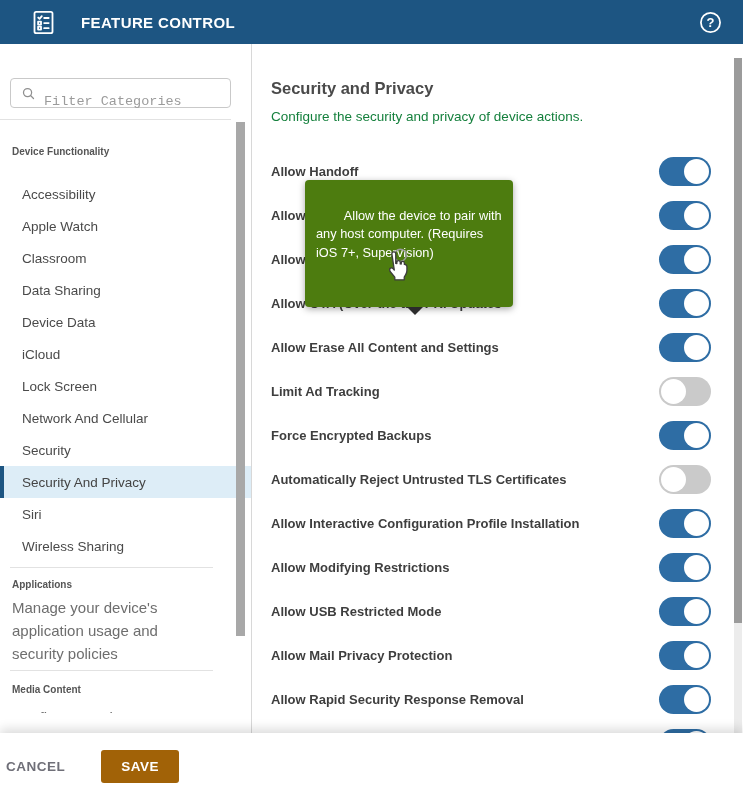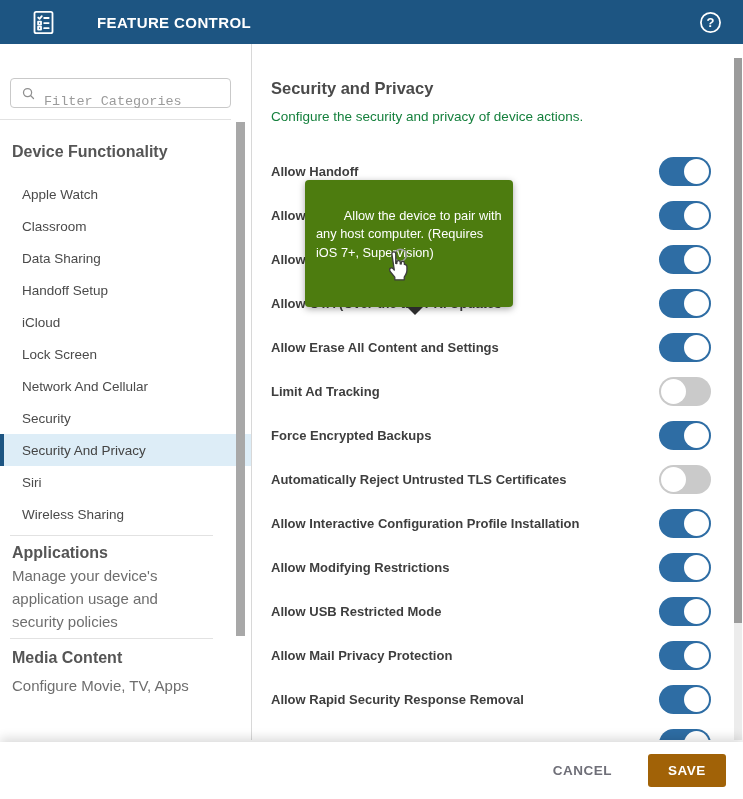--- a/index.html
+++ b/index.html
@@ -3,39 +3,39 @@
 <meta charset="utf-8">
 <style>
   html,body{margin:0;padding:0;background:#fff;}
   .app{position:relative;width:743px;height:799px;background:#fff;overflow:hidden;
        font-family:"Liberation Sans",sans-serif;-webkit-font-smoothing:antialiased;}
 
   
   .header{position:absolute;top:0;left:0;right:0;height:44px;background:#1d5582;
           display:flex;align-items:center;z-index:6;}
   .header .app-icon{margin-left:30px;display:flex;}
-  .header .title{color:#fff;font-weight:bold;font-size:15px;letter-spacing:.4px;margin-left:40px;}
+  .header .title{color:#fff;font-weight:bold;font-size:15px;letter-spacing:.4px;margin-left:24px;}
   .header .help{margin-left:auto;margin-right:20px;display:flex;cursor:pointer;}
 
   
   .body{position:absolute;top:44px;left:0;width:743px;height:696px;overflow:hidden;background:#fff;}
 
   
   .sidebar{position:absolute;top:0;left:0;width:252px;height:696px;border-right:1px solid #d8d8d8;box-sizing:border-box;}
   .sidebar-viewport{position:absolute;top:0;left:0;width:251px;height:669px;overflow:hidden;}
   .search-box{margin:34px 20px 0 10px;height:30px;border:1px solid #c9c9c9;border-radius:4px;
               display:flex;align-items:center;box-sizing:border-box;background:#fff;}
   .search-box svg{margin:0 8px 0 10px;flex:none;}
   .search-box input{border:none;outline:none;flex:1;min-width:0;font-size:13.5px;color:#b91c1c;
                     background:transparent;padding:0;font-family:Liberation Mono, monospace;margin-top:16px;}
   .search-box input::placeholder{color:#9b9b9b;}
   .divider{border-top:1px solid #e2e2e2;height:0;}
   .divider.full{margin:11px 20px 0 0;}
   .divider.inset{margin:5px 38px 0 10px;}
-  .section-title{font-size:16px;font-weight:bold;color:#555;margin:8px 10px 0 12px;line-height:18px;}
+  .section-title{font-size:10px;font-weight:bold;color:#555;margin:8px 10px 0 12px;line-height:18px;}
   .section-title.first{margin-top:23px;}
   .section-title.mc{margin-top:10px;}
   .section-desc{font-size:15px;color:#6e6e6e;line-height:23px;margin:2px 28px 0 12px;white-space:pre-line;}
   .section-desc.mc{margin-top:7px;}
   .nav{margin-top:17px;}
   .nav-item{height:32px;display:flex;align-items:center;padding-left:22px;font-size:13.5px;
             color:#4a4a4a;cursor:pointer;}
   .nav-item.selected{background:#ddedf7;border-left:4px solid #1d5582;padding-left:18px;color:#444;}
   .sb-scrollbar{position:absolute;left:236px;top:78px;width:9px;height:514px;background:#a8a8a8;}
 
@@ -60,22 +60,22 @@
   .tooltip-arrow{position:absolute;left:102px;bottom:-8px;width:0;height:0;
                  border-left:8px solid transparent;border-right:8px solid transparent;
                  border-top:8px solid #2b2b2b;}
   .hand-cursor{position:absolute;left:128px;top:204px;z-index:11;}
 
   
   .main-scroll-track{position:absolute;right:1px;top:14px;width:8px;height:682px;background:#ececec;}
   .main-scroll-thumb{position:absolute;top:0;left:0;width:8px;height:565px;background:#9b9b9b;cursor:pointer;}
 
   
-  .footer{position:absolute;left:0;bottom:0;width:743px;height:57px;background:#fff;z-index:8;
-          box-shadow:0 -4px 10px rgba(0,0,0,.14);display:flex;align-items:center;justify-content:flex-end;}
+  .footer{position:absolute;left:0;bottom:0;width:743px;height:66px;background:#fff;z-index:8;
+          box-shadow:0 -4px 10px rgba(0,0,0,.14);display:flex;align-items:center;justify-content:flex-start;}
   .cancel-btn{background:none;border:none;color:#6f6f78;font-weight:bold;font-size:13.5px;
               letter-spacing:.5px;margin-right:30px;cursor:pointer;font-family:inherit;}
   .save-btn{width:78px;height:33px;background:#a16207;border:none;border-radius:3px;color:#fff;
             font-weight:bold;font-size:13.5px;letter-spacing:.5px;margin-right:17px;cursor:pointer;
             font-family:inherit;}
 </style>
 </head>
 <body>
 
 <div class="app">
@@ -111,30 +111,33 @@
             <line x1="15.3" y1="15.3" x2="20" y2="20"></line>
           </svg>
           <input type="text" placeholder="Filter Categories" style="">
         </div>
         <div class="divider full"></div>
 
         <div class="section-title first">Device Functionality</div>
 
         <nav class="nav">
             <div class="nav-item">
+    <span class="nav-label">Accessibility</span>
+  </div>
+            <div class="nav-item">
     <span class="nav-label">Apple Watch</span>
   </div>
             <div class="nav-item">
     <span class="nav-label">Classroom</span>
   </div>
             <div class="nav-item">
     <span class="nav-label">Data Sharing</span>
   </div>
             <div class="nav-item">
-    <span class="nav-label">Handoff Setup</span>
+    <span class="nav-label">Device Data</span>
   </div>
             <div class="nav-item">
     <span class="nav-label">iCloud</span>
   </div>
             <div class="nav-item">
     <span class="nav-label">Lock Screen</span>
   </div>
             <div class="nav-item">
     <span class="nav-label">Network And Cellular</span>
   </div>

